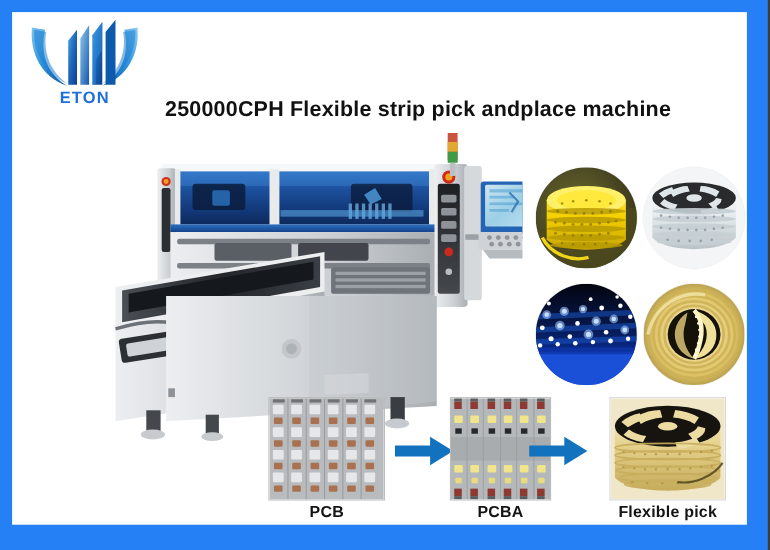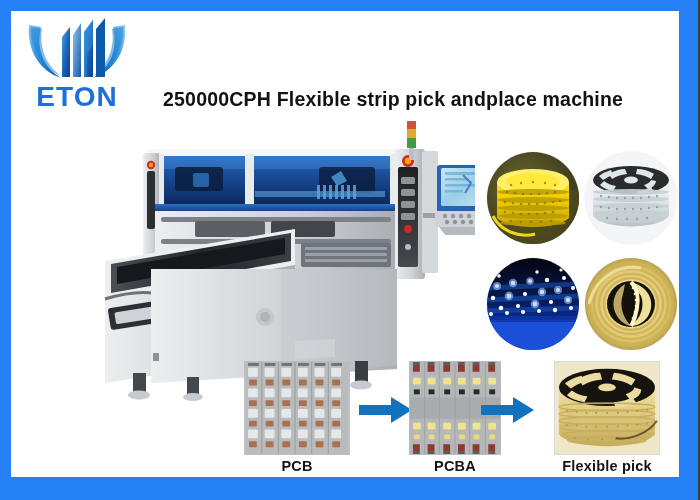--- a/index.html
+++ b/index.html
@@ -37,31 +37,31 @@
     position: absolute;
     left: 10px; top: 4px;
     width: 112px; height: 98px;
   }
   #logo-mark { position:absolute; left:0; top:0; width:112px; height:72px; }
   #logo-text {
     position: absolute;
     left: 0; top: 66px;
     width: 112px;
     text-align: center;
-    font-size: 28px;
+    font-size: 15px;
     font-weight: bold;
     letter-spacing: 1px;
     color: #1e6fd9;
     font-family: "Liberation Sans", sans-serif;
   }
 
   
   #headline {
     position: absolute;
-    left: 152px; top: 77px;
+    left: 139px; top: 77px;
     font-size: 19.5px;
     font-weight: bold;
     color: #111111;
     letter-spacing: 0.2px;
     white-space: nowrap;
     text-shadow:
       -1.4px -1.4px 0 #fff,  1.4px -1.4px 0 #fff,
       -1.4px  1.4px 0 #fff,  1.4px  1.4px 0 #fff,
       -1.4px 0 0 #fff, 1.4px 0 0 #fff,
       0 -1.4px 0 #fff, 0 1.4px 0 #fff;

